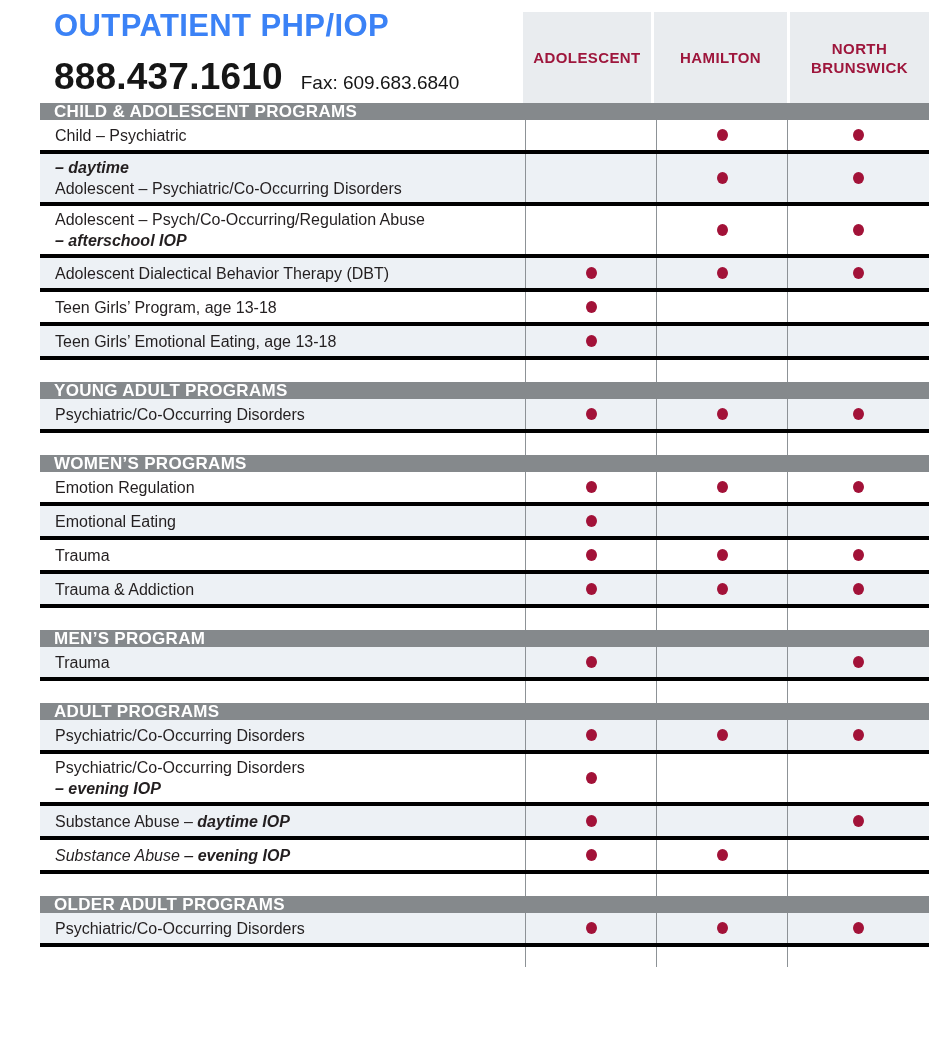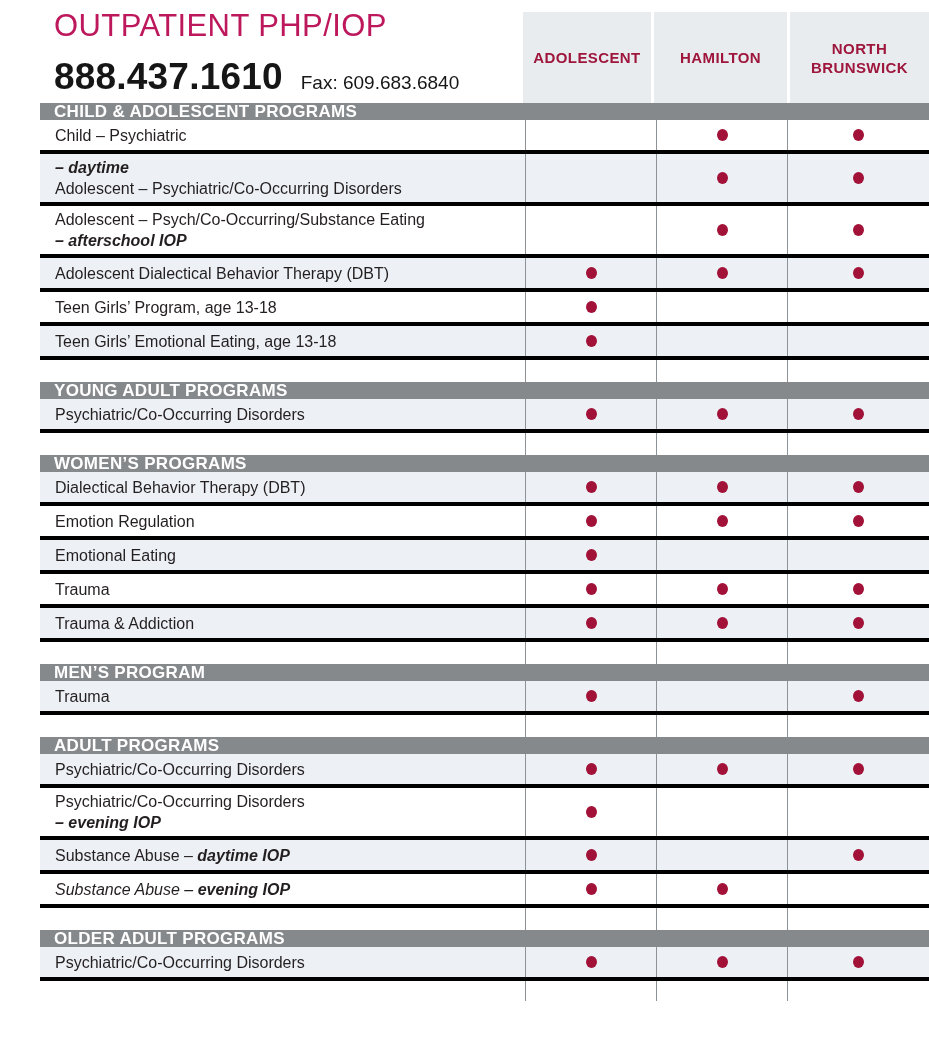--- a/index.html
+++ b/index.html
@@ -4,21 +4,21 @@
 <style>
   html,body{margin:0;padding:0;background:#fff;}
   .page{
     width:929px;height:1064px;background:#ffffff;overflow:hidden;
     font-family:"Liberation Sans",sans-serif;color:#231f20;position:relative;
   }
   .content{margin-left:40px;}
   
   .header-row{display:flex;height:103px;}
   .title-block{flex:1;padding:8px 0 0 14px;}
-  .title{color:#be185d;font-weight:normal;font-size:31px;letter-spacing:.4px;line-height:36px;}
+  .title{color:#3b82f6;font-weight:bold;font-size:31px;letter-spacing:.4px;line-height:36px;}
   .phone-line{display:flex;align-items:baseline;gap:18px;margin-top:12px;}
   .phone{font-size:37px;font-weight:bold;color:#161616;letter-spacing:.2px;}
   .fax{font-size:19px;color:#161616;}
   .col-heads{display:flex;}
   .col-head{
     background:#e9ecef;margin-top:12px;border-left:3px solid #ffffff;box-sizing:border-box;
     display:flex;align-items:center;justify-content:center;text-align:center;
     color:#9e163c;font-weight:bold;font-size:15px;letter-spacing:.4px;line-height:19px;
   }
   .col-head.c1{width:131px;}
@@ -84,21 +84,21 @@
           <div class="dot-cell c1"></div>
           <div class="dot-cell c2">
             <div class="dot"></div>
           </div>
           <div class="dot-cell c3">
             <div class="dot"></div>
           </div>
         </div>
         <div class="row tall">
           <div class="name-cell">
-            <div class="line"><span class="n">Adolescent – Psych/Co-Occurring/Substance Eating</span></div>
+            <div class="line"><span class="n">Adolescent – Psych/Co-Occurring/Regulation Abuse</span></div>
             <div class="line"><span class="bi">– afterschool IOP</span></div>
           </div>
           <div class="dot-cell c1"></div>
           <div class="dot-cell c2">
             <div class="dot"></div>
           </div>
           <div class="dot-cell c3">
             <div class="dot"></div>
           </div>
         </div>
@@ -157,34 +157,20 @@
             <div class="dot"></div>
           </div>
         </div>
         <div class="row spacer">
           <div class="name-cell"></div>
           <div class="dot-cell c1"></div>
           <div class="dot-cell c2"></div>
           <div class="dot-cell c3"></div>
         </div>
         <div class="bar">WOMEN’S PROGRAMS</div>
-        <div class="row shaded">
-          <div class="name-cell">
-            <div class="line"><span class="n">Dialectical Behavior Therapy (DBT)</span></div>
-          </div>
-          <div class="dot-cell c1">
-            <div class="dot"></div>
-          </div>
-          <div class="dot-cell c2">
-            <div class="dot"></div>
-          </div>
-          <div class="dot-cell c3">
-            <div class="dot"></div>
-          </div>
-        </div>
         <div class="row">
           <div class="name-cell">
             <div class="line"><span class="n">Emotion Regulation</span></div>
           </div>
           <div class="dot-cell c1">
             <div class="dot"></div>
           </div>
           <div class="dot-cell c2">
             <div class="dot"></div>
           </div>

